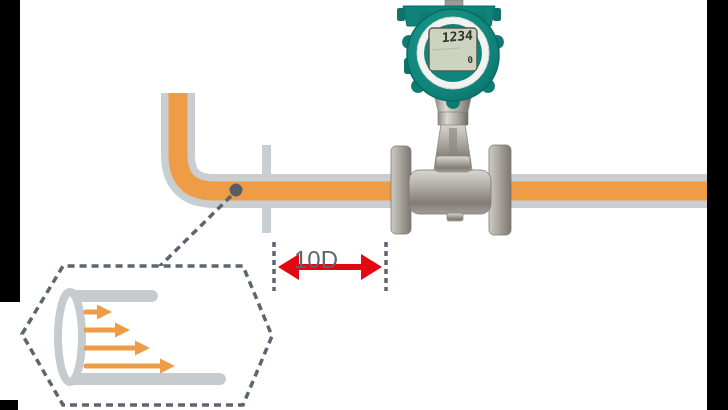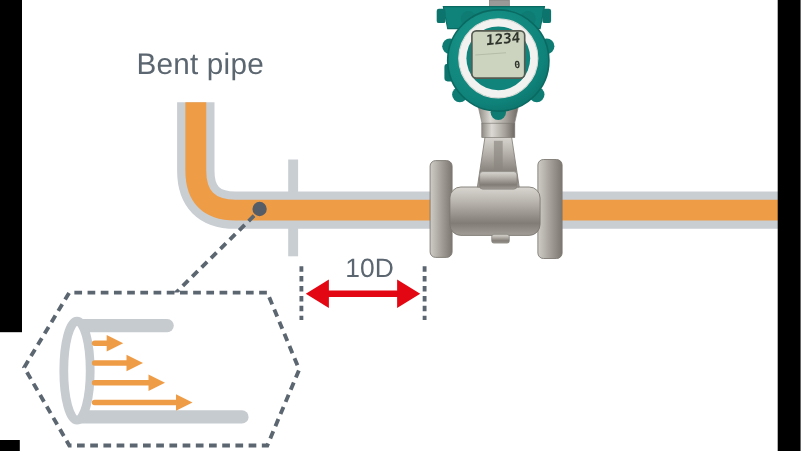--- a/index.html
+++ b/index.html
@@ -10,21 +10,21 @@
   .stage svg{position:absolute;left:0;top:0;}
   .frame-bar{position:absolute;background:#000;z-index:6;}
   .frame-left{left:0;top:0;width:20px;height:302px;}
   .frame-right{left:707px;top:0;width:21px;height:410px;}
   .frame-corner{left:0;top:400px;width:18px;height:10px;}
   .lbl{
     position:absolute;color:#5b6670;z-index:4;
     -webkit-user-select:none;user-select:none;
   }
   .lbl-bent{left:124px;top:43px;font-size:27px;letter-spacing:.2px;}
-  .lbl-dim{left:294px;top:231px;width:64px;text-align:right;font-size:24px;}
+  .lbl-dim{left:294px;top:246px;width:64px;text-align:left;font-size:24px;}
   .lbl-flow{left:179px;top:303px;width:86px;font-size:25px;line-height:1.2;}
   .lcd-text{
     position:absolute;left:437px;top:29px;width:36px;text-align:right;
     font-family:"DejaVu Sans Mono",monospace;font-weight:bold;
     font-size:13px;color:#2f342c;z-index:4;
     transform:rotate(-5deg) skewX(-6deg);letter-spacing:0px;
   }
   .lcd-small{
     position:absolute;left:463px;top:55px;width:10px;text-align:right;
     font-family:"DejaVu Sans Mono",monospace;font-weight:bold;
@@ -137,21 +137,20 @@
         <line x1="86" y1="330" x2="117" y2="330" stroke-width="5"></line>
         <polygon points="130,330 115,322.5 115,337.5" stroke="none"></polygon>
         <line x1="86" y1="348" x2="137" y2="348" stroke-width="5"></line>
         <polygon points="150,348 135,340.5 135,355.5" stroke="none"></polygon>
         <line x1="86" y1="366" x2="162" y2="366" stroke-width="5"></line>
         <polygon points="175,366 160,358.5 160,373.5" stroke="none"></polygon>
       </g>
     </g>
   </svg>
 
-  <div class="lbl lbl-bent">Bent pipe</div>
   <div class="lbl lbl-dim">10D</div>
   <div class="lcd-text">1234</div>
   <div class="lcd-small">0</div>
 
   <div class="frame-bar frame-left"></div>
   <div class="frame-bar frame-right"></div>
   <div class="frame-bar frame-corner"></div>
 </div>
 
 </body></html>

